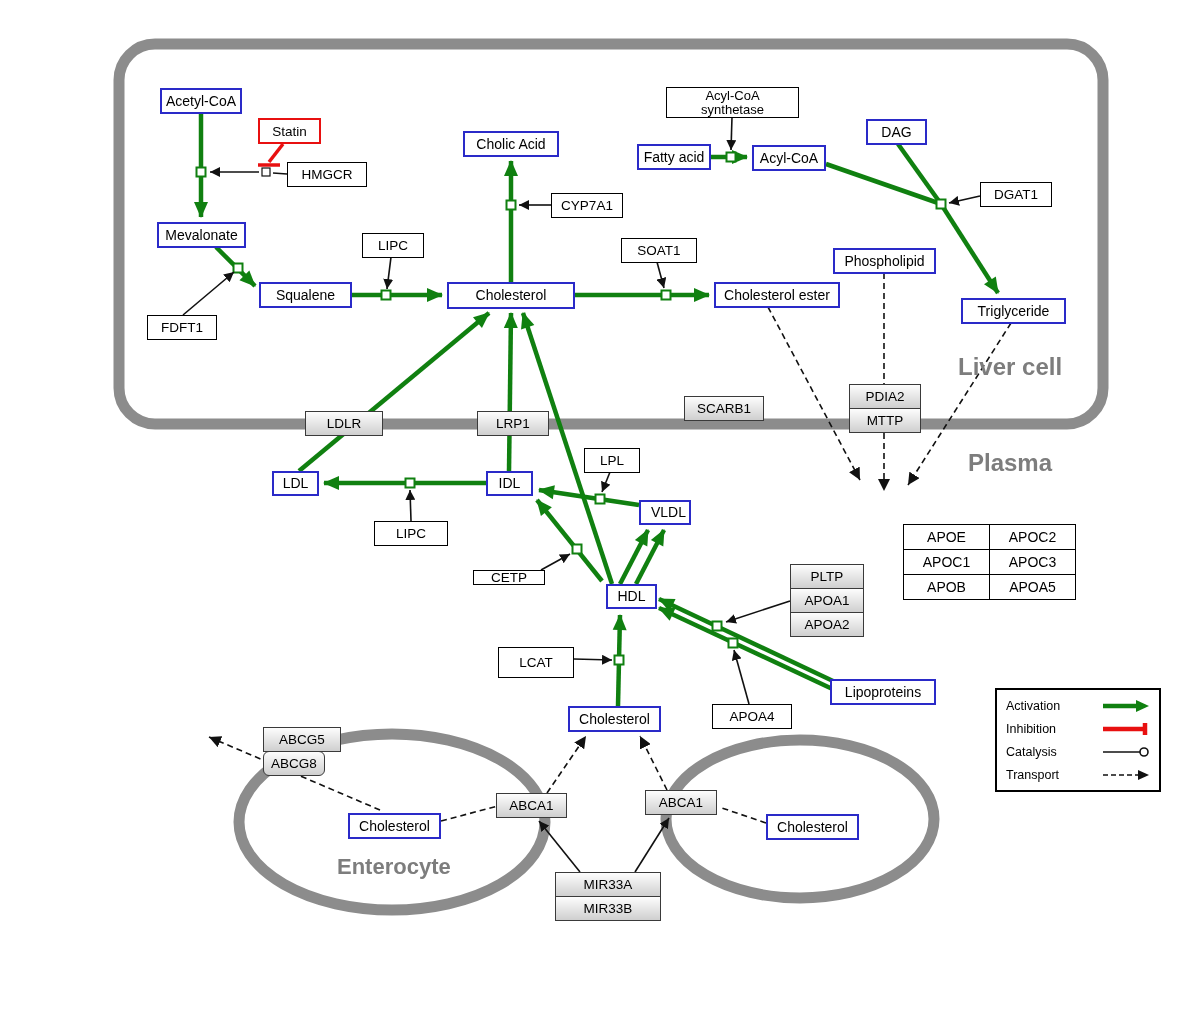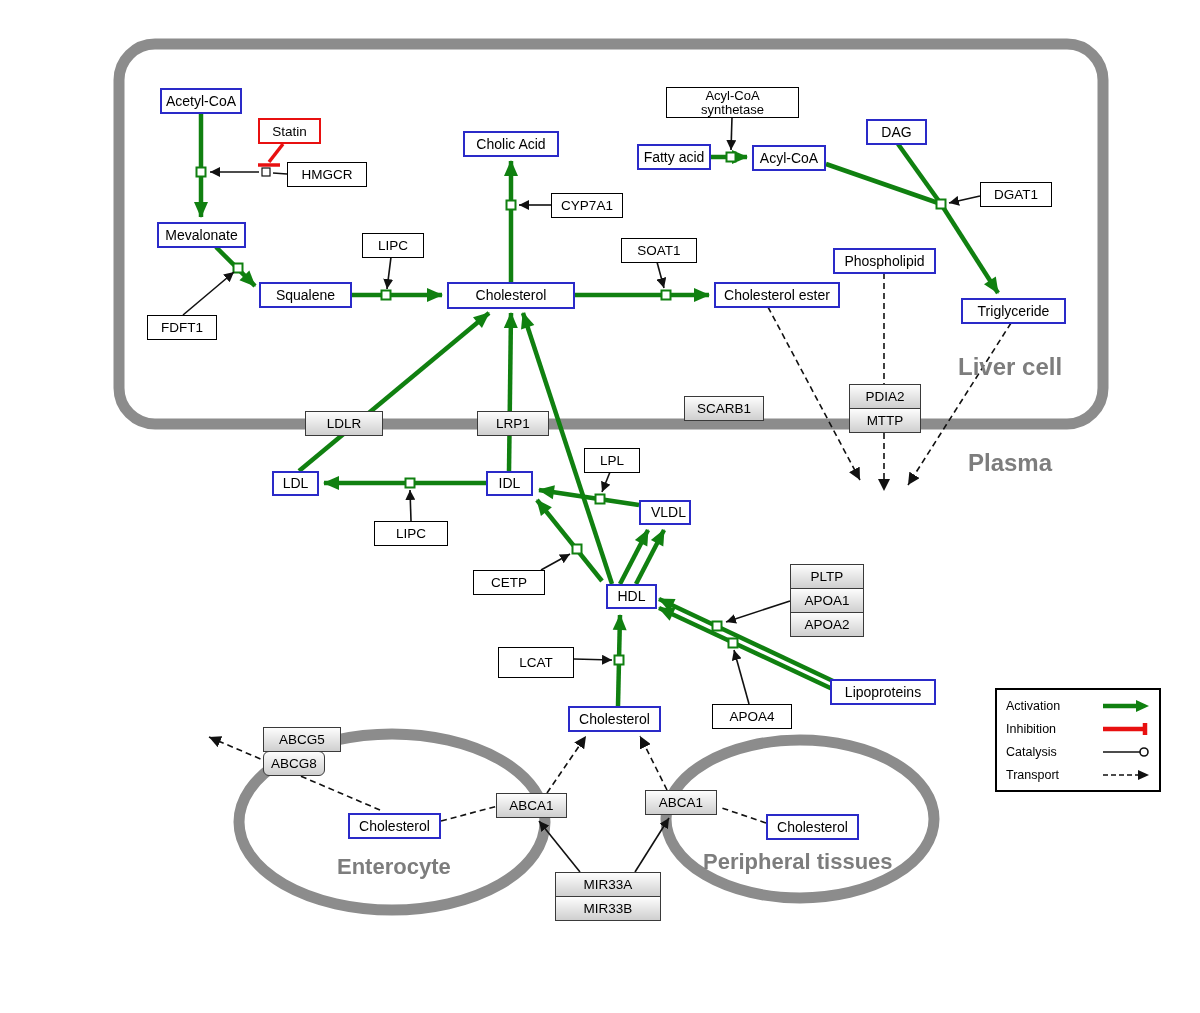--- a/index.html
+++ b/index.html
@@ -120,21 +120,20 @@
 
     <g fill="none" stroke="#e81010" stroke-width="3.5">
       <path d="M283,144 L269,162"></path>
       <path d="M258,165 L280,165"></path>
     </g>
   </svg>
 
   <div class="rlabel" style="left:958px;top:353px;font-size:24px;">Liver cell</div>
   <div class="rlabel" style="left:968px;top:449px;font-size:24px;">Plasma</div>
   <div class="rlabel" style="left:337px;top:854px;font-size:22px;">Enterocyte</div>
-  <div class="rlabel" style="left:703px;top:849px;font-size:22px;">Peripheral tissues</div>
 
   <div class="node metab" style="left:160px;top:88px;width:82px;height:26px;">Acetyl-CoA</div>
   <div class="node statin" style="left:258px;top:118px;width:63px;height:26px;">Statin</div>
   <div class="node gene" style="left:287px;top:162px;width:80px;height:25px;">HMGCR</div>
   <div class="node metab" style="left:157px;top:222px;width:89px;height:26px;">Mevalonate</div>
   <div class="node gene" style="left:147px;top:315px;width:70px;height:25px;">FDFT1</div>
   <div class="node metab" style="left:259px;top:282px;width:93px;height:26px;">Squalene</div>
   <div class="node gene" style="left:362px;top:233px;width:62px;height:25px;">LIPC</div>
   <div class="node metab" style="left:447px;top:282px;width:128px;height:27px;">Cholesterol</div>
   <div class="node metab" style="left:463px;top:131px;width:96px;height:26px;">Cholic Acid</div>
@@ -153,30 +152,38 @@
   <div class="node memb" style="left:477px;top:411px;width:72px;height:25px;">LRP1</div>
   <div class="node memb" style="left:684px;top:396px;width:80px;height:25px;">SCARB1</div>
   <div class="node memb" style="left:849px;top:384px;width:72px;height:25px;">PDIA2</div>
   <div class="node memb" style="left:849px;top:408px;width:72px;height:25px;">MTTP</div>
 
   <div class="node metab" style="left:272px;top:471px;width:47px;height:25px;">LDL</div>
   <div class="node metab" style="left:486px;top:471px;width:47px;height:25px;">IDL</div>
   <div class="node gene" style="left:374px;top:521px;width:74px;height:25px;">LIPC</div>
   <div class="node gene" style="left:584px;top:448px;width:56px;height:25px;">LPL</div>
   <div class="node metab" style="left:639px;top:500px;width:52px;height:25px;padding-left:7px;">VLDL</div>
-  <div class="node gene" style="left:473px;top:570px;width:72px;height:25px;">CETP</div>
+  <div class="node gene" style="left:473px;top:570px;width:72px;height:15px;">CETP</div>
   <div class="node metab" style="left:600px;top:584px;width:51px;height:25px;margin-left:6px;">HDL</div>
   <div class="node memb" style="left:790px;top:564px;width:74px;height:25px;">PLTP</div>
   <div class="node memb" style="left:790px;top:588px;width:74px;height:25px;">APOA1</div>
   <div class="node memb" style="left:790px;top:612px;width:74px;height:25px;">APOA2</div>
   <div class="node gene" style="left:498px;top:647px;width:76px;height:31px;">LCAT</div>
   <div class="node gene" style="left:712px;top:704px;width:80px;height:25px;">APOA4</div>
   <div class="node metab" style="left:830px;top:679px;width:106px;height:26px;">Lipoproteins</div>
   <div class="node metab" style="left:568px;top:706px;width:93px;height:26px;">Cholesterol</div>
 
+  <div class="apo-table" style="left:903px;top:524px;">
+    <div class="apo-cell">APOE</div>
+    <div class="apo-cell">APOC2</div>
+    <div class="apo-cell">APOC1</div>
+    <div class="apo-cell">APOC3</div>
+    <div class="apo-cell">APOB</div>
+    <div class="apo-cell">APOA5</div>
+  </div>
 
   <div class="node memb" style="left:263px;top:727px;width:78px;height:25px;">ABCG5</div>
   <div class="node memb" style="left:263px;top:751px;width:62px;height:25px;border-radius:6px;">ABCG8</div>
   <div class="node metab" style="left:348px;top:813px;width:93px;height:26px;">Cholesterol</div>
   <div class="node memb" style="left:496px;top:793px;width:71px;height:25px;">ABCA1</div>
   <div class="node memb" style="left:645px;top:790px;width:72px;height:25px;">ABCA1</div>
   <div class="node metab" style="left:766px;top:814px;width:93px;height:26px;">Cholesterol</div>
   <div class="node memb" style="left:555px;top:872px;width:106px;height:25px;">MIR33A</div>
   <div class="node memb" style="left:555px;top:896px;width:106px;height:25px;">MIR33B</div>
 

